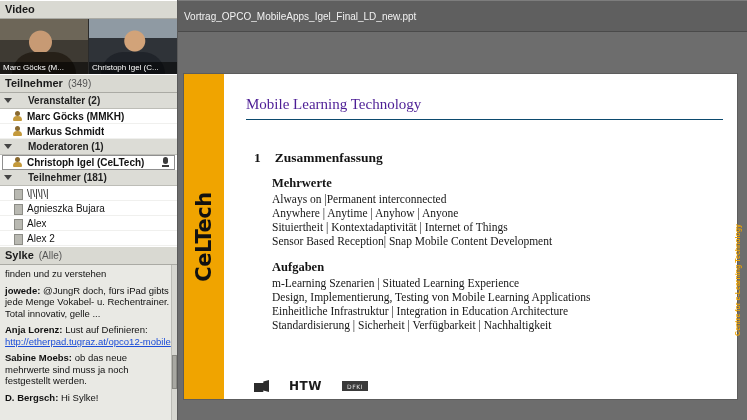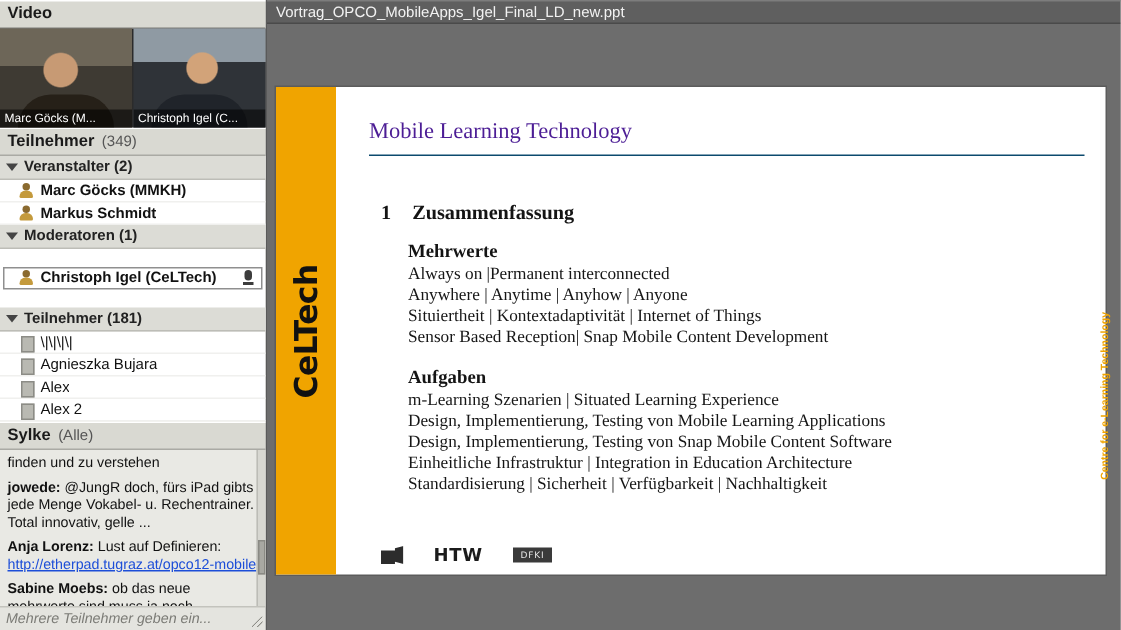--- a/index.html
+++ b/index.html
@@ -27,21 +27,21 @@
     padding: 2px 5px 3px 5px;
     font-size: 11px;
     color: #1a1a1a;
     font-weight: bold;
     display: flex; align-items: baseline; gap: 5px;
   }
   .panel-header .count { font-weight: normal; color: #555; font-size: 10px; }
 
   
   .video-body {
-    height: 66px; background: #2b2b2b;
+    height: 55px; background: #2b2b2b;
     display: flex; gap: 1px; padding: 0;
     position: relative;
   }
   .vid {
     position: relative; flex: 1; overflow: hidden;
     background: #4a4338;
   }
   .vid.one {
     background:
       radial-gradient(circle at 46% 42%, #c79a74 0 11px, rgba(0,0,0,0) 12px),
@@ -61,21 +61,21 @@
   .vid .namebar {
     position: absolute; left: 0; right: 0; bottom: 0;
     background: rgba(0,0,0,0.55);
     color: #fff; font-size: 8px; line-height: 10px;
     padding: 1px 3px; white-space: nowrap; overflow: hidden;
   }
 
   
   .part-body { background: #ffffff; flex: 0 0 auto; }
   .group-row {
-    display: flex; align-items: center; gap: 3px;
+    display: flex; align-items: center; gap: 15px;
     background: #dcdcd6;
     border-bottom: 1px solid #bdbdb7;
     padding: 2px 4px;
     font-size: 10px; color: #222; font-weight: bold;
   }
   .tri {
     width: 0; height: 0;
     border-left: 4px solid transparent; border-right: 4px solid transparent;
     border-top: 5px solid #444;
     margin-right: 1px;
@@ -83,21 +83,21 @@
   .p-row {
     display: flex; align-items: center; gap: 4px;
     padding: 1px 4px 1px 12px;
     font-size: 10px; color: #111;
     border-bottom: 1px solid #f0f0ee;
     height: 15px;
   }
   .p-row.host-sel {
     background: #ffffff;
     border: 1px solid #8f8f8f;
-    margin: 12px 2px;
+    margin: 0 2px;
     padding-left: 9px;
   }
   .ic {
     width: 11px; height: 11px; flex: 0 0 11px;
     position: relative;
   }
   .ic.person::before {
     content: ""; position: absolute; left: 3px; top: 0px;
     width: 5px; height: 5px; border-radius: 50%;
     background: #8a6a2f;
@@ -156,21 +156,21 @@
     position: absolute; right: 2px; bottom: 2px;
     width: 7px; height: 7px;
     background:
       linear-gradient(135deg, rgba(0,0,0,0) 45%, #8e8e88 46% 52%, rgba(0,0,0,0) 53%),
       linear-gradient(135deg, rgba(0,0,0,0) 70%, #8e8e88 71% 78%, rgba(0,0,0,0) 79%);
   }
 
   
   .right { flex: 1; height: 420px; display: flex; flex-direction: column; background: #6d6d6d; }
   .stage-header {
-    height: 16px; background: #5f5f5f;
+    height: 32px; background: #5f5f5f;
     border-bottom: 1px solid #4a4a4a;
     color: #f2f2f2; font-size: 10px;
     display: flex; align-items: center; padding: 0 6px;
     border-top: 1px solid #7d7d7d;
   }
   .stage {
     flex: 1; position: relative; overflow: hidden;
     background: #6d6d6d;
   }
   .slide {
@@ -338,24 +338,20 @@
           <span class="who">Sabine Moebs:</span><span> ob das neue mehrwerte sind muss ja noch festgestellt werden.</span>
         </div>
         <div class="msg">
           <span class="who">D. Bergsch:</span><span> Hi Sylke!</span>
         </div>
 
         <div class="chat-scroll">
           <div class="thumb"></div>
         </div>
       </div>
-      <div class="chat-input">
-        <span>Mehrere Teilnehmer geben ein...</span>
-        <span class="corner"></span>
-      </div>
     </div>
   </div>
 
   <div class="right">
     <div class="stage-header">
       <span>Vortrag_OPCO_MobileApps_Igel_Final_LD_new.ppt</span>
     </div>
     <div class="stage">
       <div class="slide">
         <div class="slide-left">
@@ -374,21 +370,20 @@
             <p>Always on |Permanent interconnected</p>
             <p>Anywhere | Anytime | Anyhow | Anyone</p>
             <p>Situiertheit | Kontextadaptivität | Internet of Things</p>
             <p>Sensor Based Reception| Snap Mobile Content Development</p>
           </div>
 
           <div class="blk">
             <h4>Aufgaben</h4>
             <p>m-Learning Szenarien | Situated Learning Experience</p>
             <p>Design, Implementierung, Testing von Mobile Learning Applications</p>
-            <p>Design, Implementierung, Testing von Snap Mobile Content Software</p>
             <p>Einheitliche Infrastruktur | Integration in Education Architecture</p>
             <p>Standardisierung | Sicherheit | Verfügbarkeit | Nachhaltigkeit</p>
           </div>
 
           <div class="slide-foot">
             <span class="logo-cam"></span>
             <span class="logo-htw">HTW</span>
             <span class="logo-box">
               <span>DFKI</span>
             </span>

